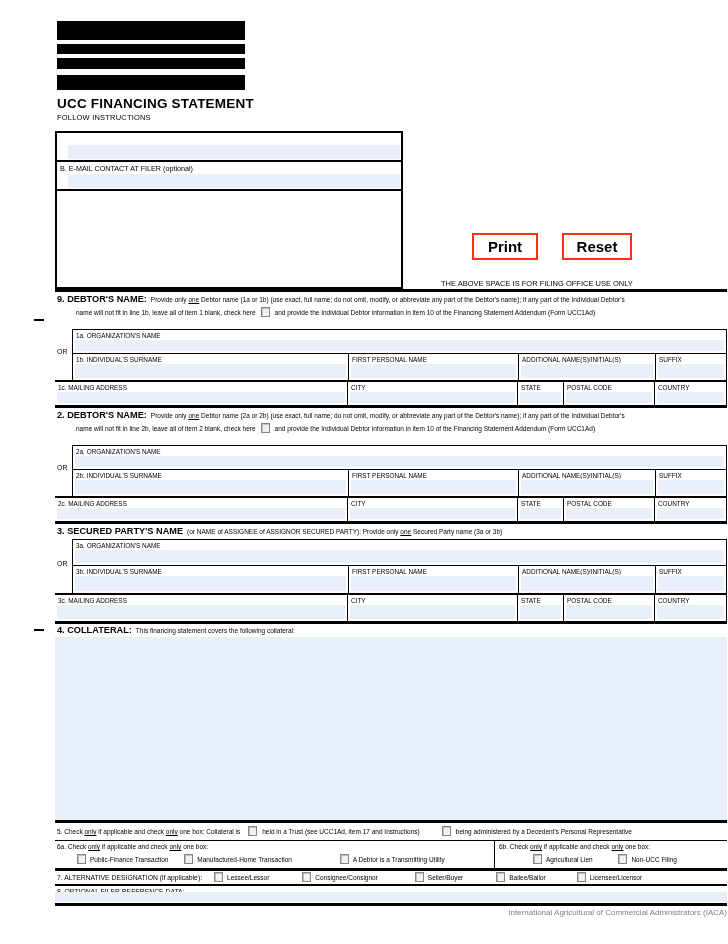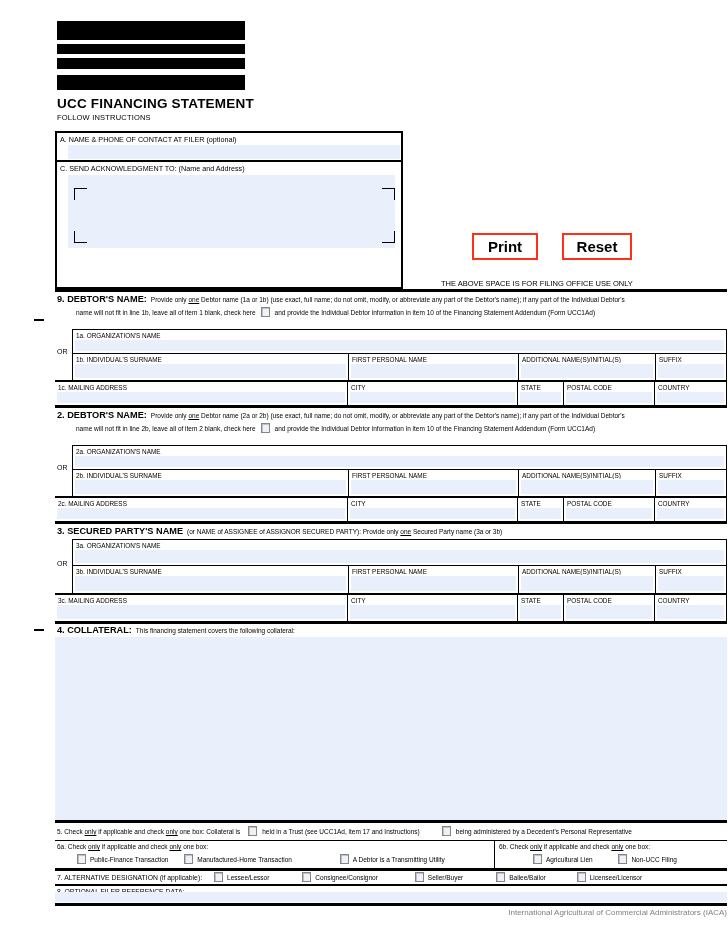--- a/index.html
+++ b/index.html
@@ -123,30 +123,25 @@
     <div class="bar b2"></div>
     <div class="bar b3"></div>
     <div class="bar b4"></div>
   </div>
 
   <div class="title">UCC FINANCING STATEMENT</div>
   <div class="subtitle">FOLLOW INSTRUCTIONS</div>
 
   <div class="abc-box">
     <div class="abc-row">
-      <div class="lbl7">A. NAME &amp; PHONE OF CONTACT AT FILER (optional)</div>
       <input style="">
     </div>
-    <div class="rowC">
-      <div class="lbl7">C. SEND ACKNOWLEDGMENT TO:  (Name and Address)</div>
-      <textarea style=""></textarea>
-      <div class="brk tl"></div>
-      <div class="brk tr"></div>
-      <div class="brk bl"></div>
-      <div class="brk br"></div>
+    <div class="abc-row">
+      <div class="lbl7">B. E-MAIL CONTACT AT FILER (optional)</div>
+      <input style="">
     </div>
   </div>
 
   <button class="btn print">Print</button>
   <button class="btn reset">Reset</button>
   <div class="office-note">THE ABOVE SPACE IS FOR FILING OFFICE USE ONLY</div>
 
   <div class="tick tick1"></div>
   <div class="tick tick2"></div>
 

